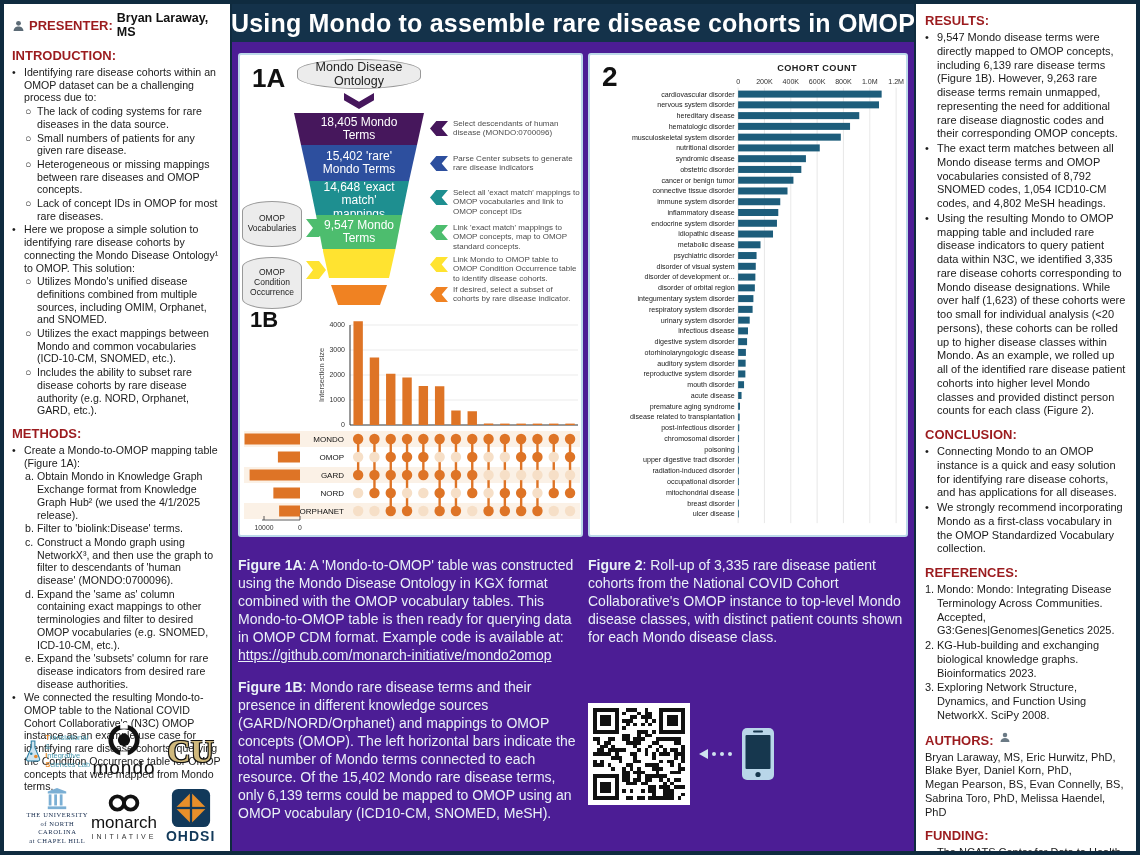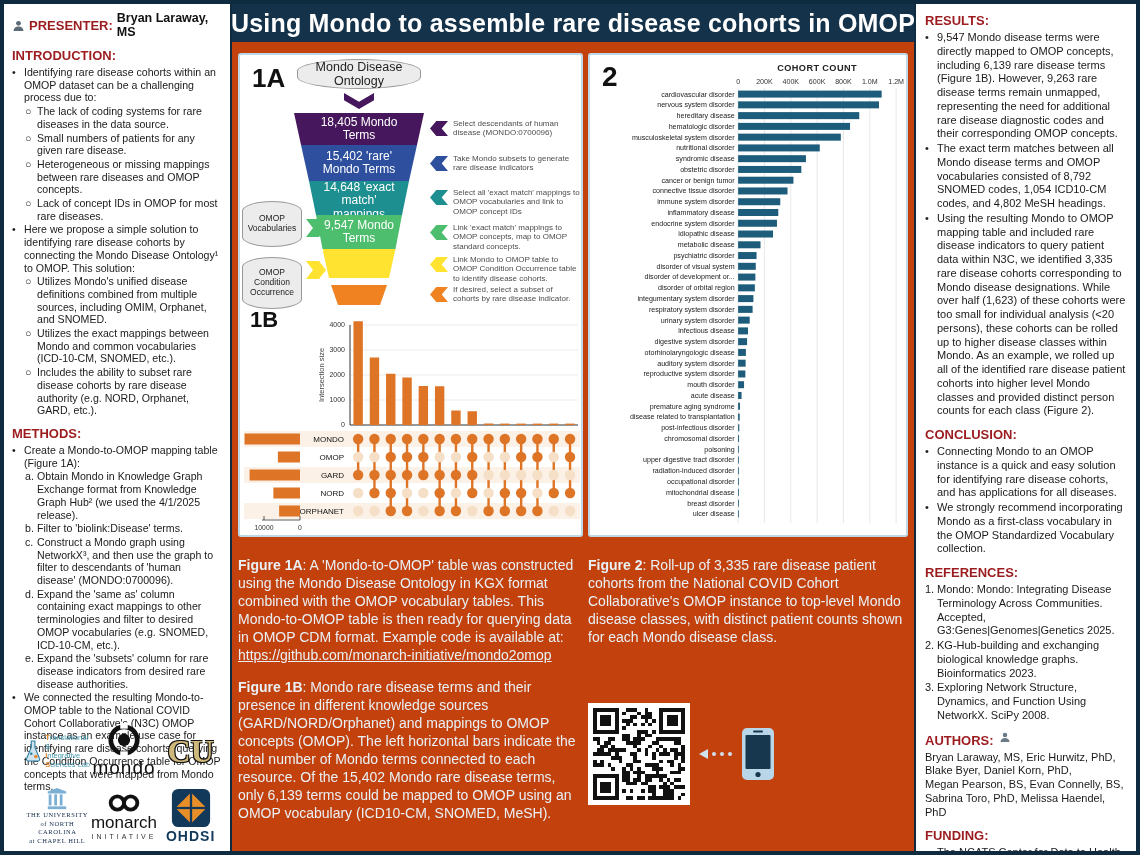--- a/index.html
+++ b/index.html
@@ -2,21 +2,21 @@
 <html><head>
 <meta charset="utf-8">
 <style>
   html,body{margin:0;padding:0;background:#0f2b3f;}
   *{box-sizing:border-box;}
   .poster{position:relative;width:1140px;height:855px;background:#0f2b3f;
     font-family:"Liberation Sans",sans-serif;overflow:hidden;}
   .col{position:absolute;top:4px;height:847px;background:#fff;overflow:hidden;}
   .left-col{left:4px;width:226px;padding:7px 8px;}
   .right-col{left:916px;width:220px;padding:7px 9px;}
-  .center-col{position:absolute;left:232px;top:4px;width:682px;height:847px;background:#c2410c;overflow:hidden;}
+  .center-col{position:absolute;left:232px;top:4px;width:682px;height:847px;background:#4c1d95;overflow:hidden;}
   .title-band{height:38px;background:#14324a;display:flex;align-items:center;justify-content:center;margin-bottom:5px;}
   .title-band h1{margin:0;color:#fff;font-size:25px;letter-spacing:.2px;white-space:nowrap;}
   .figures-row,.captions-row{display:flex;gap:5px;padding:6px 6px;}
   .panel{background:#fff;border:2px solid #bcd9e9;border-radius:3px;position:relative;overflow:hidden;}
   #panel1{width:345px;height:484px;}
   #panel2{width:320px;height:484px;}
   .fig-label{position:absolute;font-weight:bold;color:#111;}
   #lbl1a{left:12px;top:8px;font-size:26px;}
   #lbl1b{left:10px;top:252px;font-size:22px;}
   #lbl2{left:12px;top:6px;font-size:28px;}
@@ -252,21 +252,21 @@
               <div style="width: 86%;"></div>
             </div>
             <div class="flayer" style="left: 91px; top: 230px; width: 56px; height: 20px; background: rgb(240, 130, 34); clip-path: polygon(0px 0px, 100% 0px, 87.5% 100%, 12.5% 100%);"></div>
             <div class="cyl cyl-sm" style="left: 2px; top: 146px; width: 60px; height: 46px; position: absolute;">OMOP Vocabularies</div>
             <div class="chev chev-r" style="left: 66px; top: 164px; width: 20px; height: 18px; position: absolute; background: rgb(77, 189, 110);"></div>
             <div class="cyl cyl-sm" style="left: 2px; top: 202px; width: 60px; height: 52px; position: absolute;">OMOP Condition Occurrence</div>
             <div class="chev chev-r" style="left: 66px; top: 206px; width: 20px; height: 18px; position: absolute; background: rgb(255, 227, 48);"></div>
             <div class="chev chev-l" style="left: 190px; top: 66px; width: 18px; height: 15px; position: absolute; background: rgb(70, 23, 92);"></div>
             <div class="ann-text" style="left: 213px; top: 64px; position: absolute;">Select descendants of human disease (MONDO:0700096)</div>
             <div class="chev chev-l" style="left: 190px; top: 101px; width: 18px; height: 15px; position: absolute; background: rgb(45, 79, 158);"></div>
-            <div class="ann-text" style="left: 213px; top: 99px; position: absolute;">Take Mondo subsets to generate rare disease indicators</div>
+            <div class="ann-text" style="left: 213px; top: 99px; position: absolute;">Parse Center subsets to generate rare disease indicators</div>
             <div class="chev chev-l" style="left: 190px; top: 135px; width: 18px; height: 15px; position: absolute; background: rgb(30, 143, 144);"></div>
             <div class="ann-text" style="left: 213px; top: 133px; position: absolute;">Select all 'exact match' mappings to OMOP vocabularies and link to OMOP concept IDs</div>
             <div class="chev chev-l" style="left: 190px; top: 170px; width: 18px; height: 15px; position: absolute; background: rgb(77, 189, 110);"></div>
             <div class="ann-text" style="left: 213px; top: 168px; position: absolute;">Link 'exact match' mappings to OMOP concepts, map to OMOP standard concepts.</div>
             <div class="chev chev-l" style="left: 190px; top: 202px; width: 18px; height: 15px; position: absolute; background: rgb(255, 227, 48);"></div>
             <div class="ann-text" style="left: 213px; top: 200px; position: absolute;">Link Mondo to OMOP table to OMOP Condition Occurrence table to identify disease cohorts.</div>
             <div class="chev chev-l" style="left: 190px; top: 232px; width: 18px; height: 15px; position: absolute; background: rgb(240, 130, 34);"></div>
             <div class="ann-text" style="left: 213px; top: 230px; position: absolute;">If desired, select a subset of cohorts by rare disease indicator.</div>
           </div>
         <div class="fig-label" id="lbl1b">1B</div>

